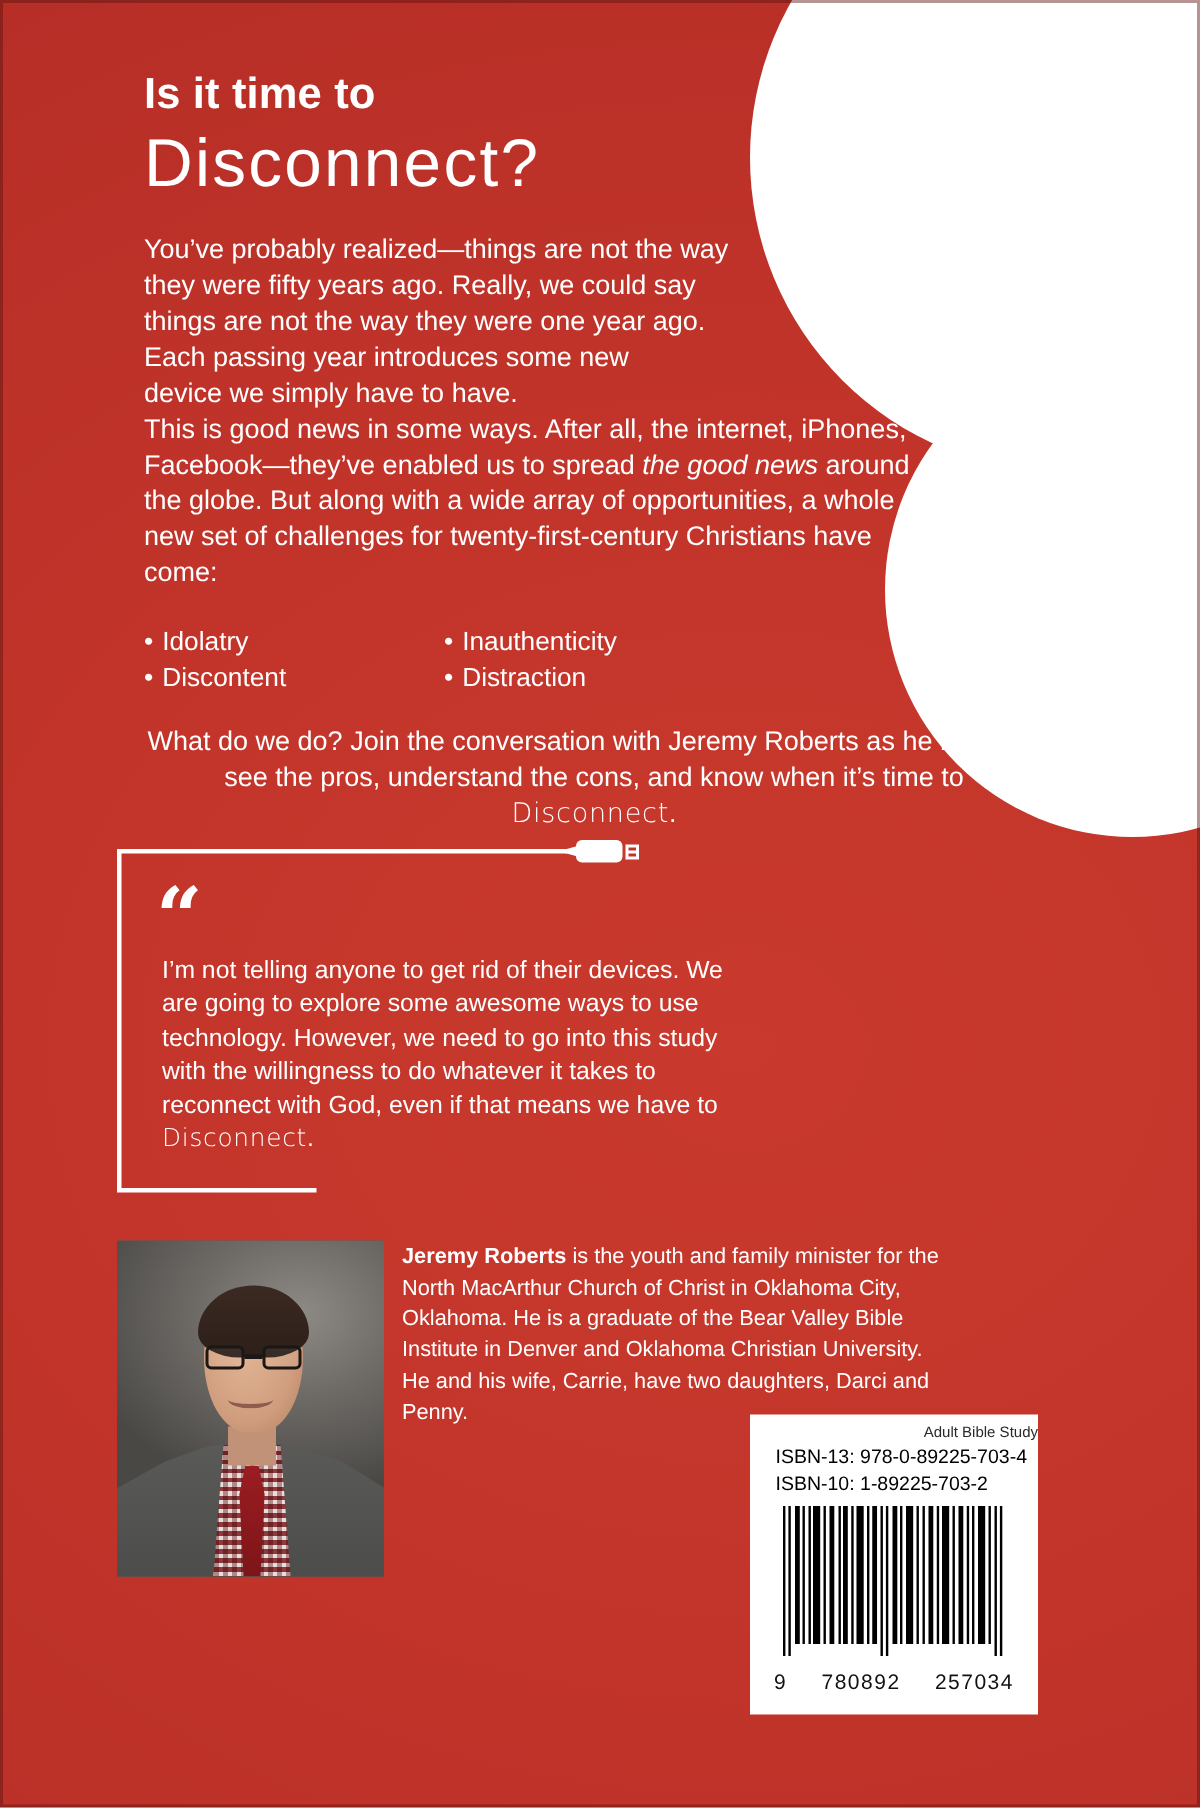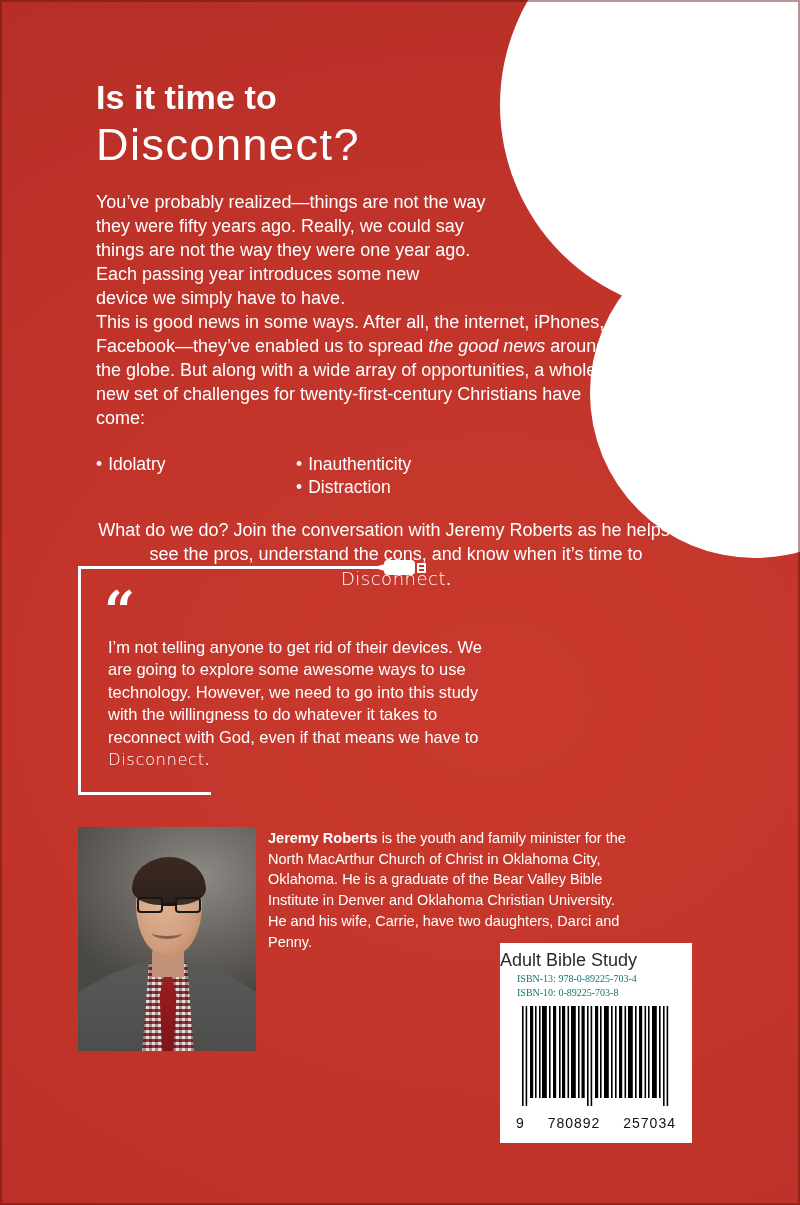--- a/index.html
+++ b/index.html
@@ -62,26 +62,26 @@
   
   .content {
     position: absolute;
     left: 96px;
     top: 0;
     width: 640px;
     z-index: 5;
   }
 
   .title-line1 {
-    font-size: 34px;
+    font-size: 29px;
     font-weight: bold;
     color: #ffffff;
     letter-spacing: 0.1px;
     margin: 0;
-    padding-top: 79px;
+    padding-top: 48px;
     line-height: 1.1;
   }
 
   
   .disco {
     font-family: "DejaVu Sans", sans-serif;
     font-weight: 300;
     letter-spacing: 0.5px;
     font-stretch: expanded;
   }
@@ -314,31 +314,30 @@
     left: 500px;
     top: 943px;
     width: 192px;
     height: 200px;
     background: #ffffff;
     z-index: 5;
     box-sizing: border-box;
     padding: 6px 0 0 0;
   }
   .isbn-cat {
-    text-align: left;
+    text-align: right;
     color: #2a2a2a;
-    font-size: 18px;
+    font-size: 10px;
     line-height: 1.3;
   }
   .isbn-line {
-    color: #0f766e;
-    font-size: 10px;
+    color: #000000;
+    font-size: 13px;
     line-height: 1.35;
     padding-left: 17px;
-    font-family: Liberation Serif, serif;
   }
   .barcode {
     margin: 7px 0 0 16px;
     width: 160px;
     height: 108px;
     display: block;
   }
   .barcode-digits {
     display: flex;
     justify-content: space-between;
@@ -368,20 +367,21 @@
 they were fifty years ago. Really, we could say
 things are not the way they were one year ago.
 Each passing year introduces some new
 device we simply have to have.</p>
 
     <p class="body-copy para2"><span>This is good news in some ways. After all, the internet, iPhones, Facebook—they’ve enabled us to spread </span><span class="ital">the good news</span><span> around the globe. But along with a wide array of opportunities, a whole new set of challenges for twenty-first-century Christians have come:</span></p>
 
     <div class="bullets">
       <div class="bullet-col">
         <div class="bullet-item"><span class="dot">•</span><span>Idolatry</span></div>
+        <div class="bullet-item"><span class="dot">•</span><span>Discontent</span></div>
       </div>
       <div class="bullet-col">
         <div class="bullet-item"><span class="dot">•</span><span>Inauthenticity</span></div>
         <div class="bullet-item"><span class="dot">•</span><span>Distraction</span></div>
       </div>
     </div>
 
     <p class="body-copy para3"><span>What do we do? Join the conversation with Jeremy Roberts as he helps us see the pros, understand the cons, and know when it’s time to </span><span class="disco">Disconnect</span><span>.</span></p>
 
   </div>
@@ -415,21 +415,21 @@
     </div>
   </div>
 
   <div style="position:absolute; left:268px; top:828px; width:360px; z-index:5;">
     <p style="margin:0; color:#ffffff; font-size:14.5px; line-height:1.43;"><span style="font-weight:bold;">Jeremy Roberts</span><span> is the youth and family minister for the North MacArthur Church of Christ in Oklahoma City, Oklahoma. He is a graduate of the Bear Valley Bible Institute in Denver and Oklahoma Christian University. He and his wife, Carrie, have two daughters, Darci and Penny.</span></p>
   </div>
 
   <div class="isbn-panel">
     <div class="isbn-cat">Adult Bible Study</div>
     <div class="isbn-line">ISBN-13: 978-0-89225-703-4</div>
-    <div class="isbn-line">ISBN-10: 0-89225-703-8</div>
+    <div class="isbn-line">ISBN-10: 1-89225-703-2</div>
 
     <svg class="barcode" viewBox="0 0 160 108" preserveAspectRatio="none">
       <rect x="0" y="0" width="160" height="108" fill="#ffffff"></rect>
       <g fill="#000000">
         <rect x="6" y="0" width="1.6" height="100"></rect>
         <rect x="9.6" y="0" width="1.6" height="100"></rect>
         <rect x="14" y="0" width="3.2" height="92"></rect>
         <rect x="19" y="0" width="1.6" height="92"></rect>
         <rect x="23" y="0" width="1.6" height="92"></rect>
         <rect x="26" y="0" width="4.8" height="92"></rect>

